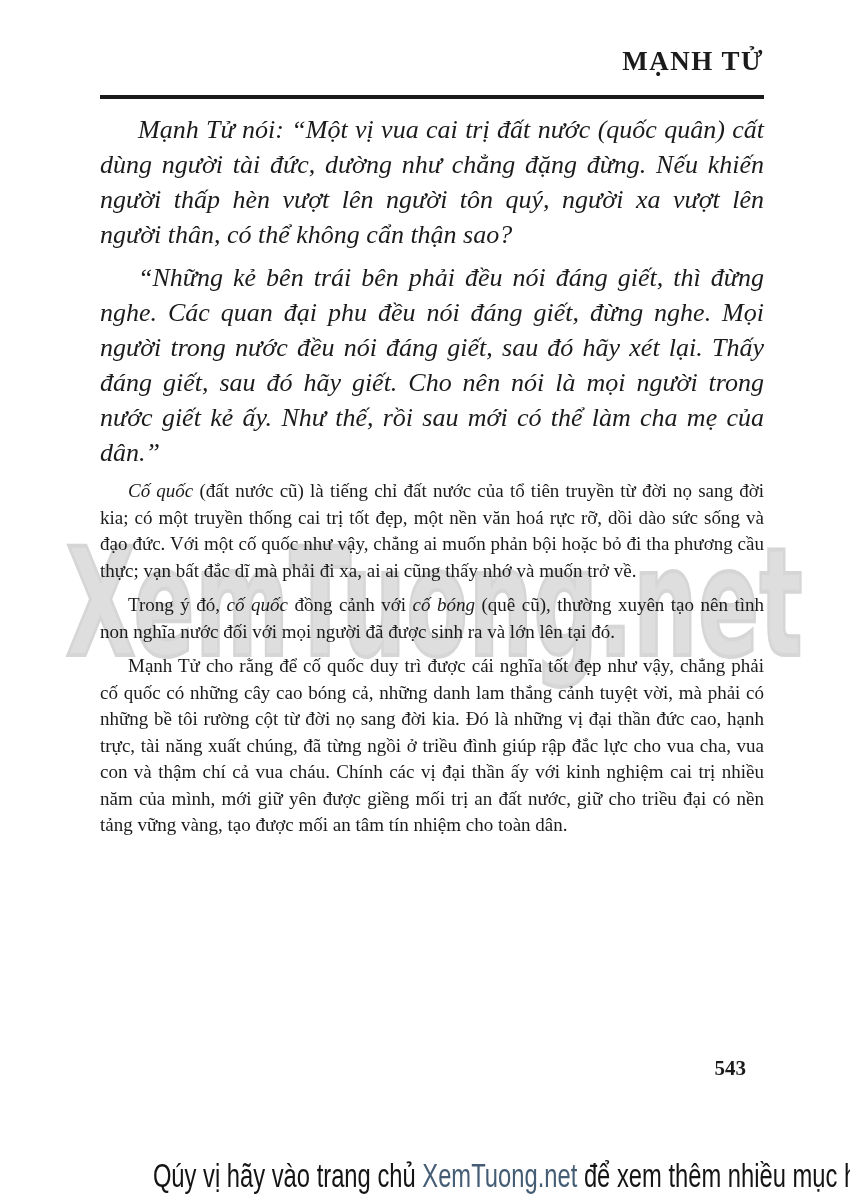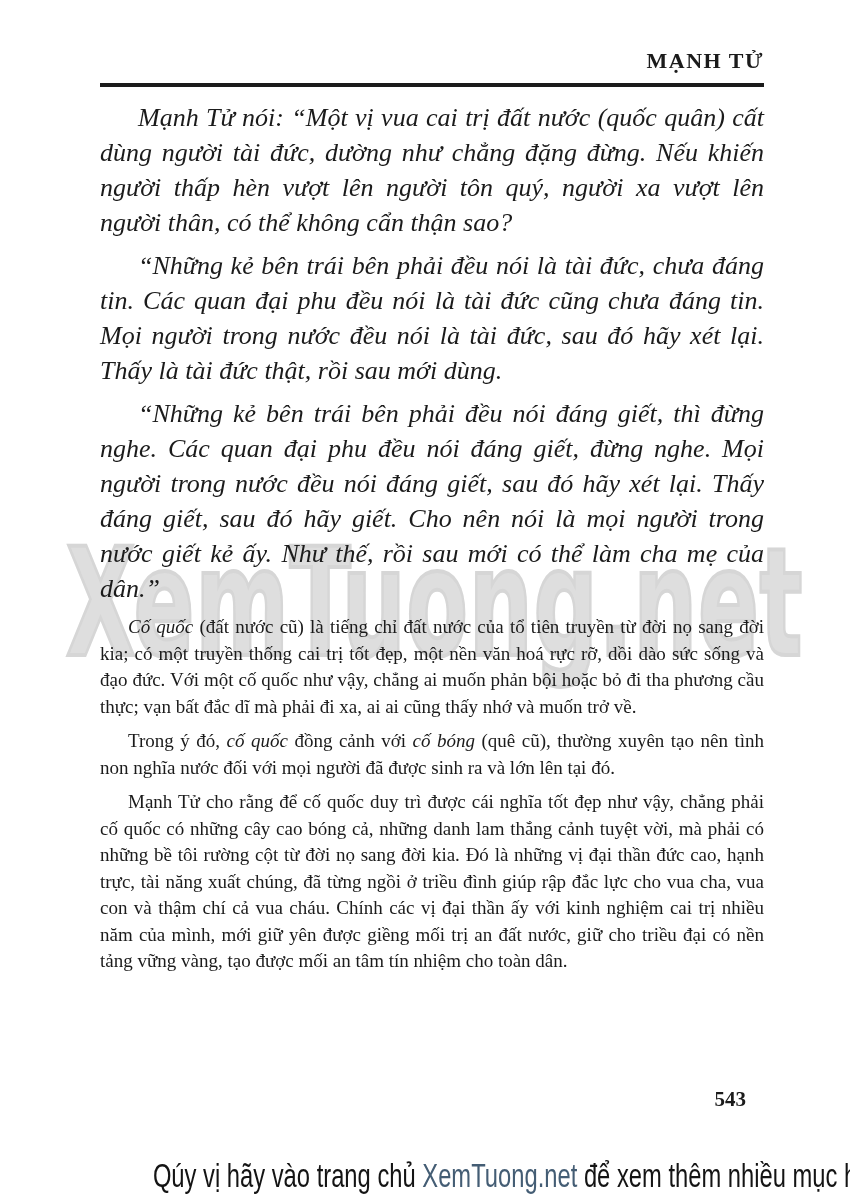--- a/index.html
+++ b/index.html
@@ -33,24 +33,24 @@
   
   .content {
     position:absolute;
     left:100px; top:48px;
     width:664px;
     z-index:1;
   }
   .running-head {
     text-align:right;
     font-weight:bold;
-    font-size:22px;
+    font-size:27px;
     line-height:26px;
     letter-spacing:1.5px;
-    padding-bottom:9px;
+    padding-bottom:21px;
   }
   .header-rule {
     height:4px;
     border-top:3px solid #1b1b1b;
     border-bottom:1px solid #1b1b1b;
     margin-bottom:13px;
   }
   p.quote {
     font-style:italic;
     font-size:26px;
@@ -71,21 +71,21 @@
     font-size:19px;
     line-height:26.5px;
     text-align:justify;
     text-indent:28px;
     margin-bottom:8px;
   }
   .italic { font-style:italic; }
   
   .page-number {
     position:absolute;
-    right:104px; top:1087px;
+    right:104px; top:1056px;
     z-index:1;
     font-weight:bold;
     font-size:21px;
   }
   
   .footer {
     position:absolute;
     left:0; right:0; top:1156px;
     z-index:1;
     text-align:center;
@@ -109,21 +109,20 @@
 
   <div class="watermark">XemTuong.net</div>
 
   <div class="content">
 
     <div class="running-head">MẠNH TỬ</div>
 
     <div class="header-rule"></div>
 
     <p class="quote">Mạnh Tử nói: “Một vị vua cai trị đất nước (quốc quân) cất dùng người tài đức, dường như chẳng đặng đừng. Nếu khiến người thấp hèn vượt lên người tôn quý, người xa vượt lên người thân, có thể không cẩn thận sao?</p>
-    <p class="quote">“Những kẻ bên trái bên phải đều nói là tài đức, chưa đáng tin. Các quan đại phu đều nói là tài đức cũng chưa đáng tin. Mọi người trong nước đều nói là tài đức, sau đó hãy xét lại. Thấy là tài đức thật, rồi sau mới dùng.</p>
     <p class="quote">“Những kẻ bên trái bên phải đều nói đáng giết, thì đừng nghe. Các quan đại phu đều nói đáng giết, đừng nghe. Mọi người trong nước đều nói đáng giết, sau đó hãy xét lại. Thấy đáng giết, sau đó hãy giết. Cho nên nói là mọi người trong nước giết kẻ ấy. Như thế, rồi sau mới có thể làm cha mẹ của dân.”</p>
 
 
     <p class="body"><span class="italic">Cố quốc</span><span> (đất nước cũ) là tiếng chỉ đất nước của tổ tiên truyền từ đời nọ sang đời kia; có một truyền thống cai trị tốt đẹp, một nền văn hoá rực rỡ, dồi dào sức sống và đạo đức. Với một cố quốc như vậy, chẳng ai muốn phản bội hoặc bỏ đi tha phương cầu thực; vạn bất đắc dĩ mà phải đi xa, ai ai cũng thấy nhớ và muốn trở về.</span></p>
 
     <p class="body"><span>Trong ý đó, </span><span class="italic">cố quốc</span><span> đồng cảnh với </span><span class="italic">cố bóng</span><span> (quê cũ), thường xuyên tạo nên tình non nghĩa nước đối với mọi người đã được sinh ra và lớn lên tại đó.</span></p>
 
     <p class="body">Mạnh Tử cho rằng để cố quốc duy trì được cái nghĩa tốt đẹp như vậy, chẳng phải cố quốc có những cây cao bóng cả, những danh lam thắng cảnh tuyệt vời, mà phải có những bề tôi rường cột từ đời nọ sang đời kia. Đó là những vị đại thần đức cao, hạnh trực, tài năng xuất chúng, đã từng ngồi ở triều đình giúp rập đắc lực cho vua cha, vua con và thậm chí cả vua cháu. Chính các vị đại thần ấy với kinh nghiệm cai trị nhiều năm của mình, mới giữ yên được giềng mối trị an đất nước, giữ cho triều đại có nền tảng vững vàng, tạo được mối an tâm tín nhiệm cho toàn dân.</p>
 
   </div>

